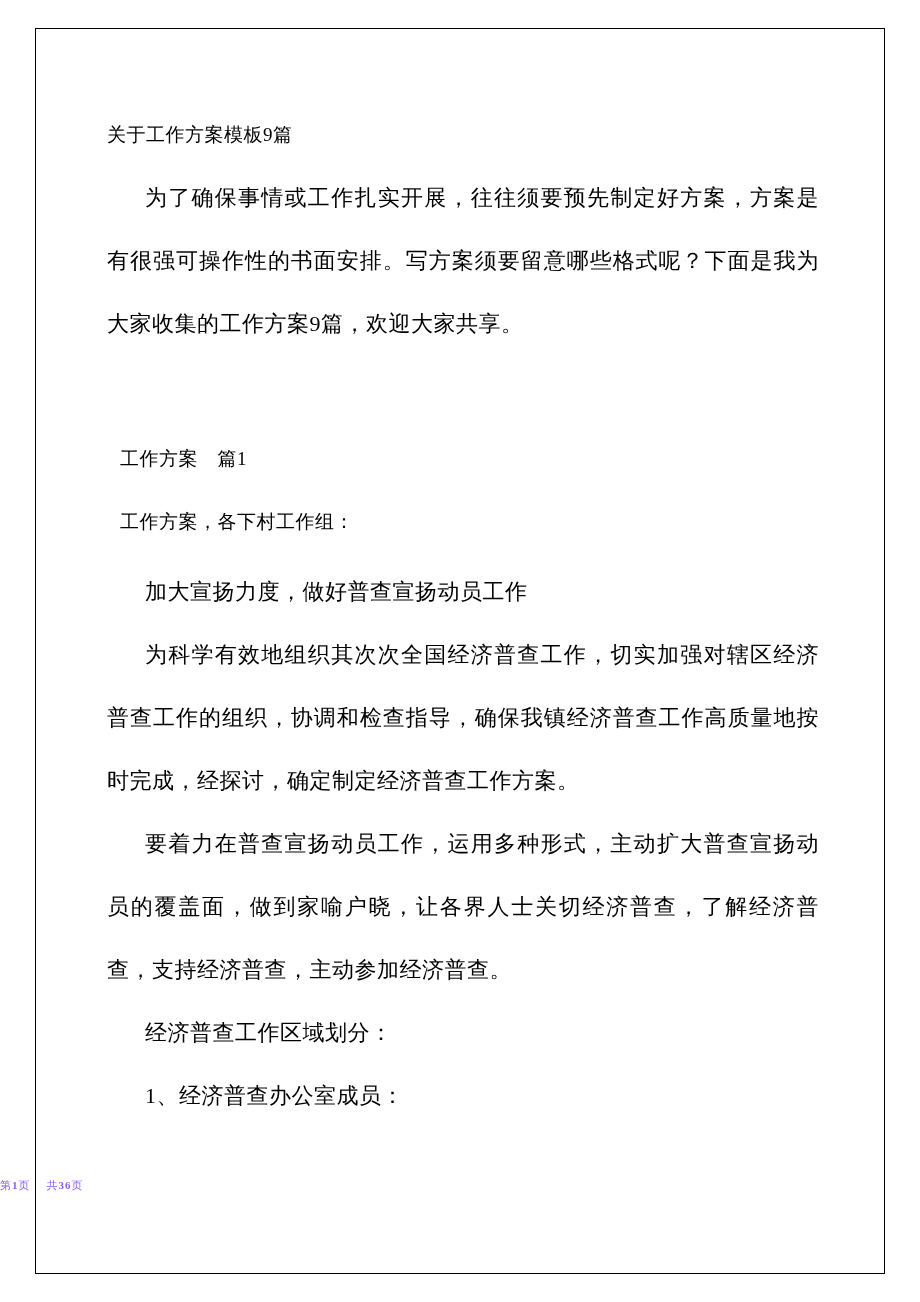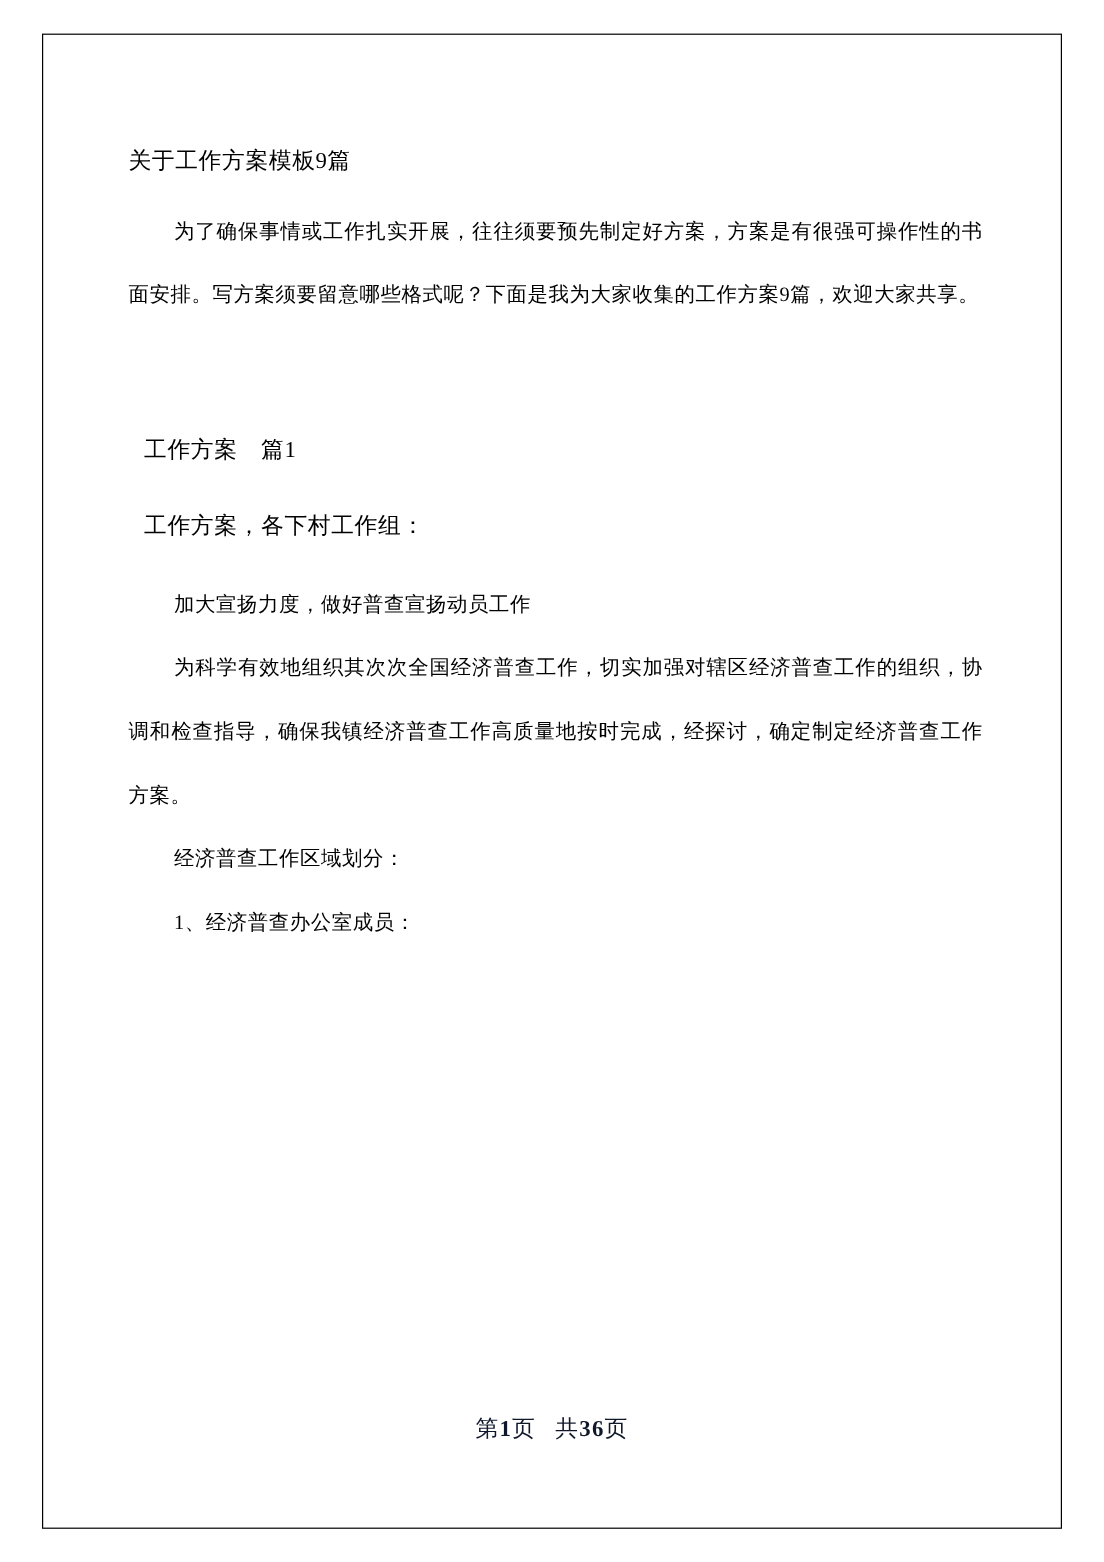--- a/index.html
+++ b/index.html
@@ -40,22 +40,22 @@
     width: 712px;
   }
   .doc-title {
     font-size: 19px;
     line-height: 34px;
     letter-spacing: 0.5px;
     margin: 0 0 14px 0;
     font-weight: normal;
   }
   p.para {
-    font-size: 17px;
-    line-height: 53px;
+    font-size: 22px;
+    line-height: 63px;
     margin: 0;
     letter-spacing: 0.5px;
     text-align: justify;
     text-justify: inter-ideograph;
   }
   p.indent {
     text-indent: 38px;
   }
   .spacer-lg {
     height: 66px;
@@ -64,23 +64,23 @@
     font-size: 19px;
     line-height: 50px;
     margin: 13px;
     letter-spacing: 0.5px;
   }
   .footer {
     position: absolute;
     left: 0;
     top: 1178px;
     width: 920px;
-    text-align: center;
-    font-size: 19px;
-    color: #0f172a;
+    text-align: left;
+    font-size: 11px;
+    color: #8b5cf6;
     letter-spacing: 1px;
   }
   .footer .num {
     font-weight: bold;
   }
   .footer .gap {
     display: inline-block;
     width: 16px;
   }
 </style>
@@ -98,20 +98,21 @@
     <p class="para indent">为了确保事情或工作扎实开展，往往须要预先制定好方案，方案是有很强可操作性的书面安排。写方案须要留意哪些格式呢？下面是我为大家收集的工作方案9篇，欢迎大家共享。</p>
 
     <div class="spacer-lg"></div>
 
     <div class="sec-head">工作方案　篇1</div>
 
     <div class="sec-head">工作方案，各下村工作组：</div>
 
     <p class="para indent">加大宣扬力度，做好普查宣扬动员工作</p>
     <p class="para indent">为科学有效地组织其次次全国经济普查工作，切实加强对辖区经济普查工作的组织，协调和检查指导，确保我镇经济普查工作高质量地按时完成，经探讨，确定制定经济普查工作方案。</p>
+    <p class="para indent">要着力在普查宣扬动员工作，运用多种形式，主动扩大普查宣扬动员的覆盖面，做到家喻户晓，让各界人士关切经济普查，了解经济普查，支持经济普查，主动参加经济普查。</p>
     <p class="para indent">经济普查工作区域划分：</p>
     <p class="para indent">1、经济普查办公室成员：</p>
 
   </div>
 
   <div class="footer">
     <span>第</span><span class="num">1</span><span>页</span><span class="gap"></span><span>共</span><span class="num">36</span><span>页</span>
   </div>
 
 </div>

